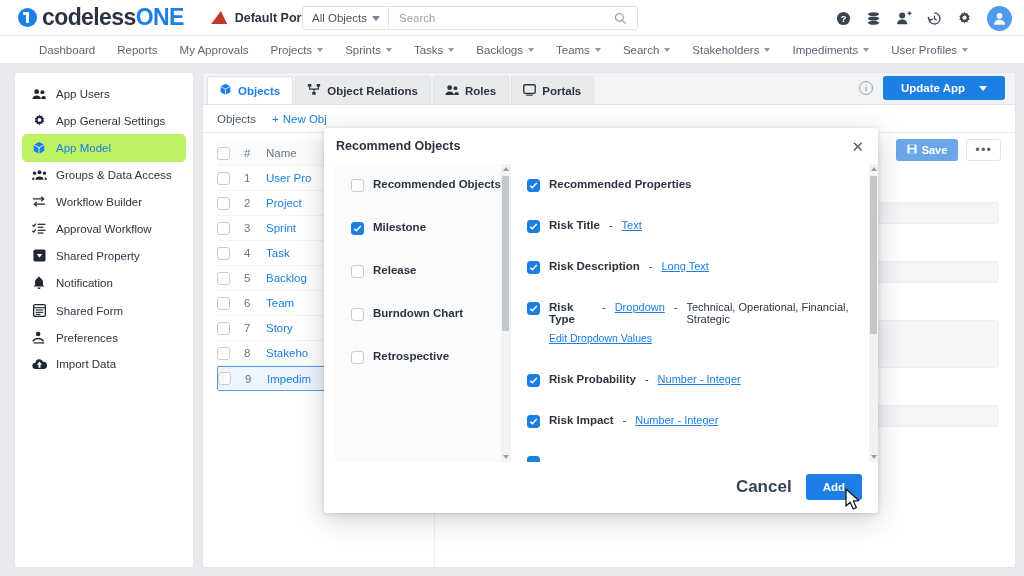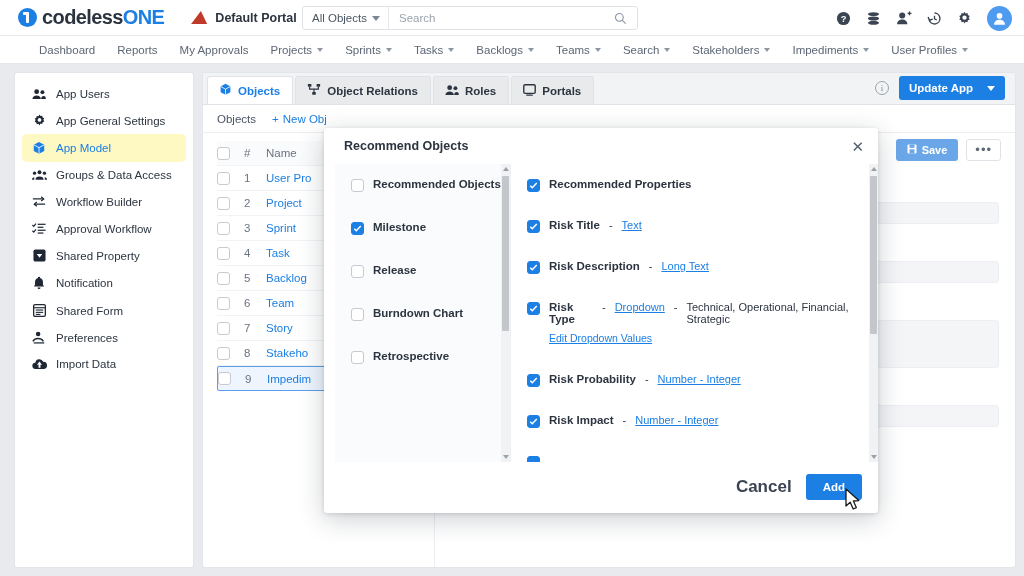--- a/index.html
+++ b/index.html
@@ -32,21 +32,21 @@
     display:inline-block;
   }
   .brand-mark::after{
     content:""; position:absolute; left:8px; top:4px;
     width:3px; height:11px; background:#fff; border-radius:1px;
   }
   .brand-mark::before{
     content:""; position:absolute; left:5px; top:4px;
     width:4px; height:3px; background:#fff; border-radius:1px;
   }
-  .brand-text { font-size: 20px; font-weight: bold; letter-spacing: -0.6px; }
+  .brand-text { font-size: 23px; font-weight: bold; letter-spacing: -0.6px; }
   .brand-text .dark { color: #2c3440; }
   .brand-text .blue { color: #1b7fe3; }
 
   .portal {
     display: flex; align-items: center; gap: 7px;
     margin-left: 28px;
   }
   .portal-logo {
     width: 0; height: 0;
     border-left: 8px solid transparent;
@@ -126,21 +126,21 @@
     font-size: 13px; color: #2c3440; font-weight: normal;
     padding: 14px 0 12px 16px; border-bottom: 1px solid #edeff2;
   }
   .side-list { padding: 8px 7px; }
   .side-item {
     display: flex; align-items: center; gap: 9px;
     font-size: 11.5px; color: #2c3440;
     padding: 7px 9px; border-radius: 5px; cursor: pointer;
     white-space: nowrap;
   }
-  .side-item.active { background: #fef9c3; color: #1b7fe3; }
+  .side-item.active { background: #bef264; color: #1b7fe3; }
   .side-icon { width: 16px; display:flex; align-items:center; justify-content:center; color: #1e2733; }
   .side-item.active .side-icon { color: #1b7fe3; }
 
   .content {
     flex: 1; background: #fff;
     border: 1px solid #e2e5e9; border-radius: 3px;
     height: 496px; position: relative; overflow: hidden;
   }
 
   
@@ -163,21 +163,21 @@
     display: flex; align-items: center; gap: 10px;
   }
   .info-circle {
     width: 14px; height: 14px; border-radius: 50%;
     border: 1px solid #9aa3ad; color: #7b8694;
     font-size: 9px; display: flex; align-items: center; justify-content: center;
     font-family: "Liberation Serif", serif;
   }
   .btn-primary {
     background: #1b7fe3; color: #fff; font-size: 11.5px; font-weight: bold;
-    border: none; border-radius: 3px; padding: 6px 10px;
+    border: none; border-radius: 3px; padding: 6px 18px;
     display: flex; align-items: center; gap: 14px; cursor: pointer;
     font-family: inherit;
   }
 
   
   .obj-toolbar {
     height: 28px; display: flex; align-items: center;
     padding-left: 14px; gap: 16px; border-bottom: 1px solid #eceef1;
     font-size: 11.5px; color: #4a5563;
   }
@@ -226,21 +226,21 @@
   
   .modal {
     position: absolute; left: 324px; top: 128px;
     width: 554px; height: 385px;
     background: #ffffff; border-radius: 3px;
     box-shadow: 0 6px 26px rgba(20,30,45,0.22), 0 1px 4px rgba(20,30,45,0.14);
     z-index: 40;
   }
   .modal-head {
     height: 36px; display: flex; align-items: center;
-    padding: 0 14px 0 12px; justify-content: space-between; margin-left: 8px;
+    padding: 0 14px 0 12px; justify-content: space-between;
   }
   .modal-title { font-size: 12.5px; font-weight: bold; color: #2c3440; }
   .modal-close { color: #55606e; font-size: 15px; cursor: pointer; line-height: 1; }
 
   .modal-body { display: flex; height: 298px; padding: 0 0 0 11px; }
   .col-left {
     width: 176px; background: #fafbfc;
     border-right: 1px solid #eef0f3;
     position: relative; overflow: hidden;
   }

